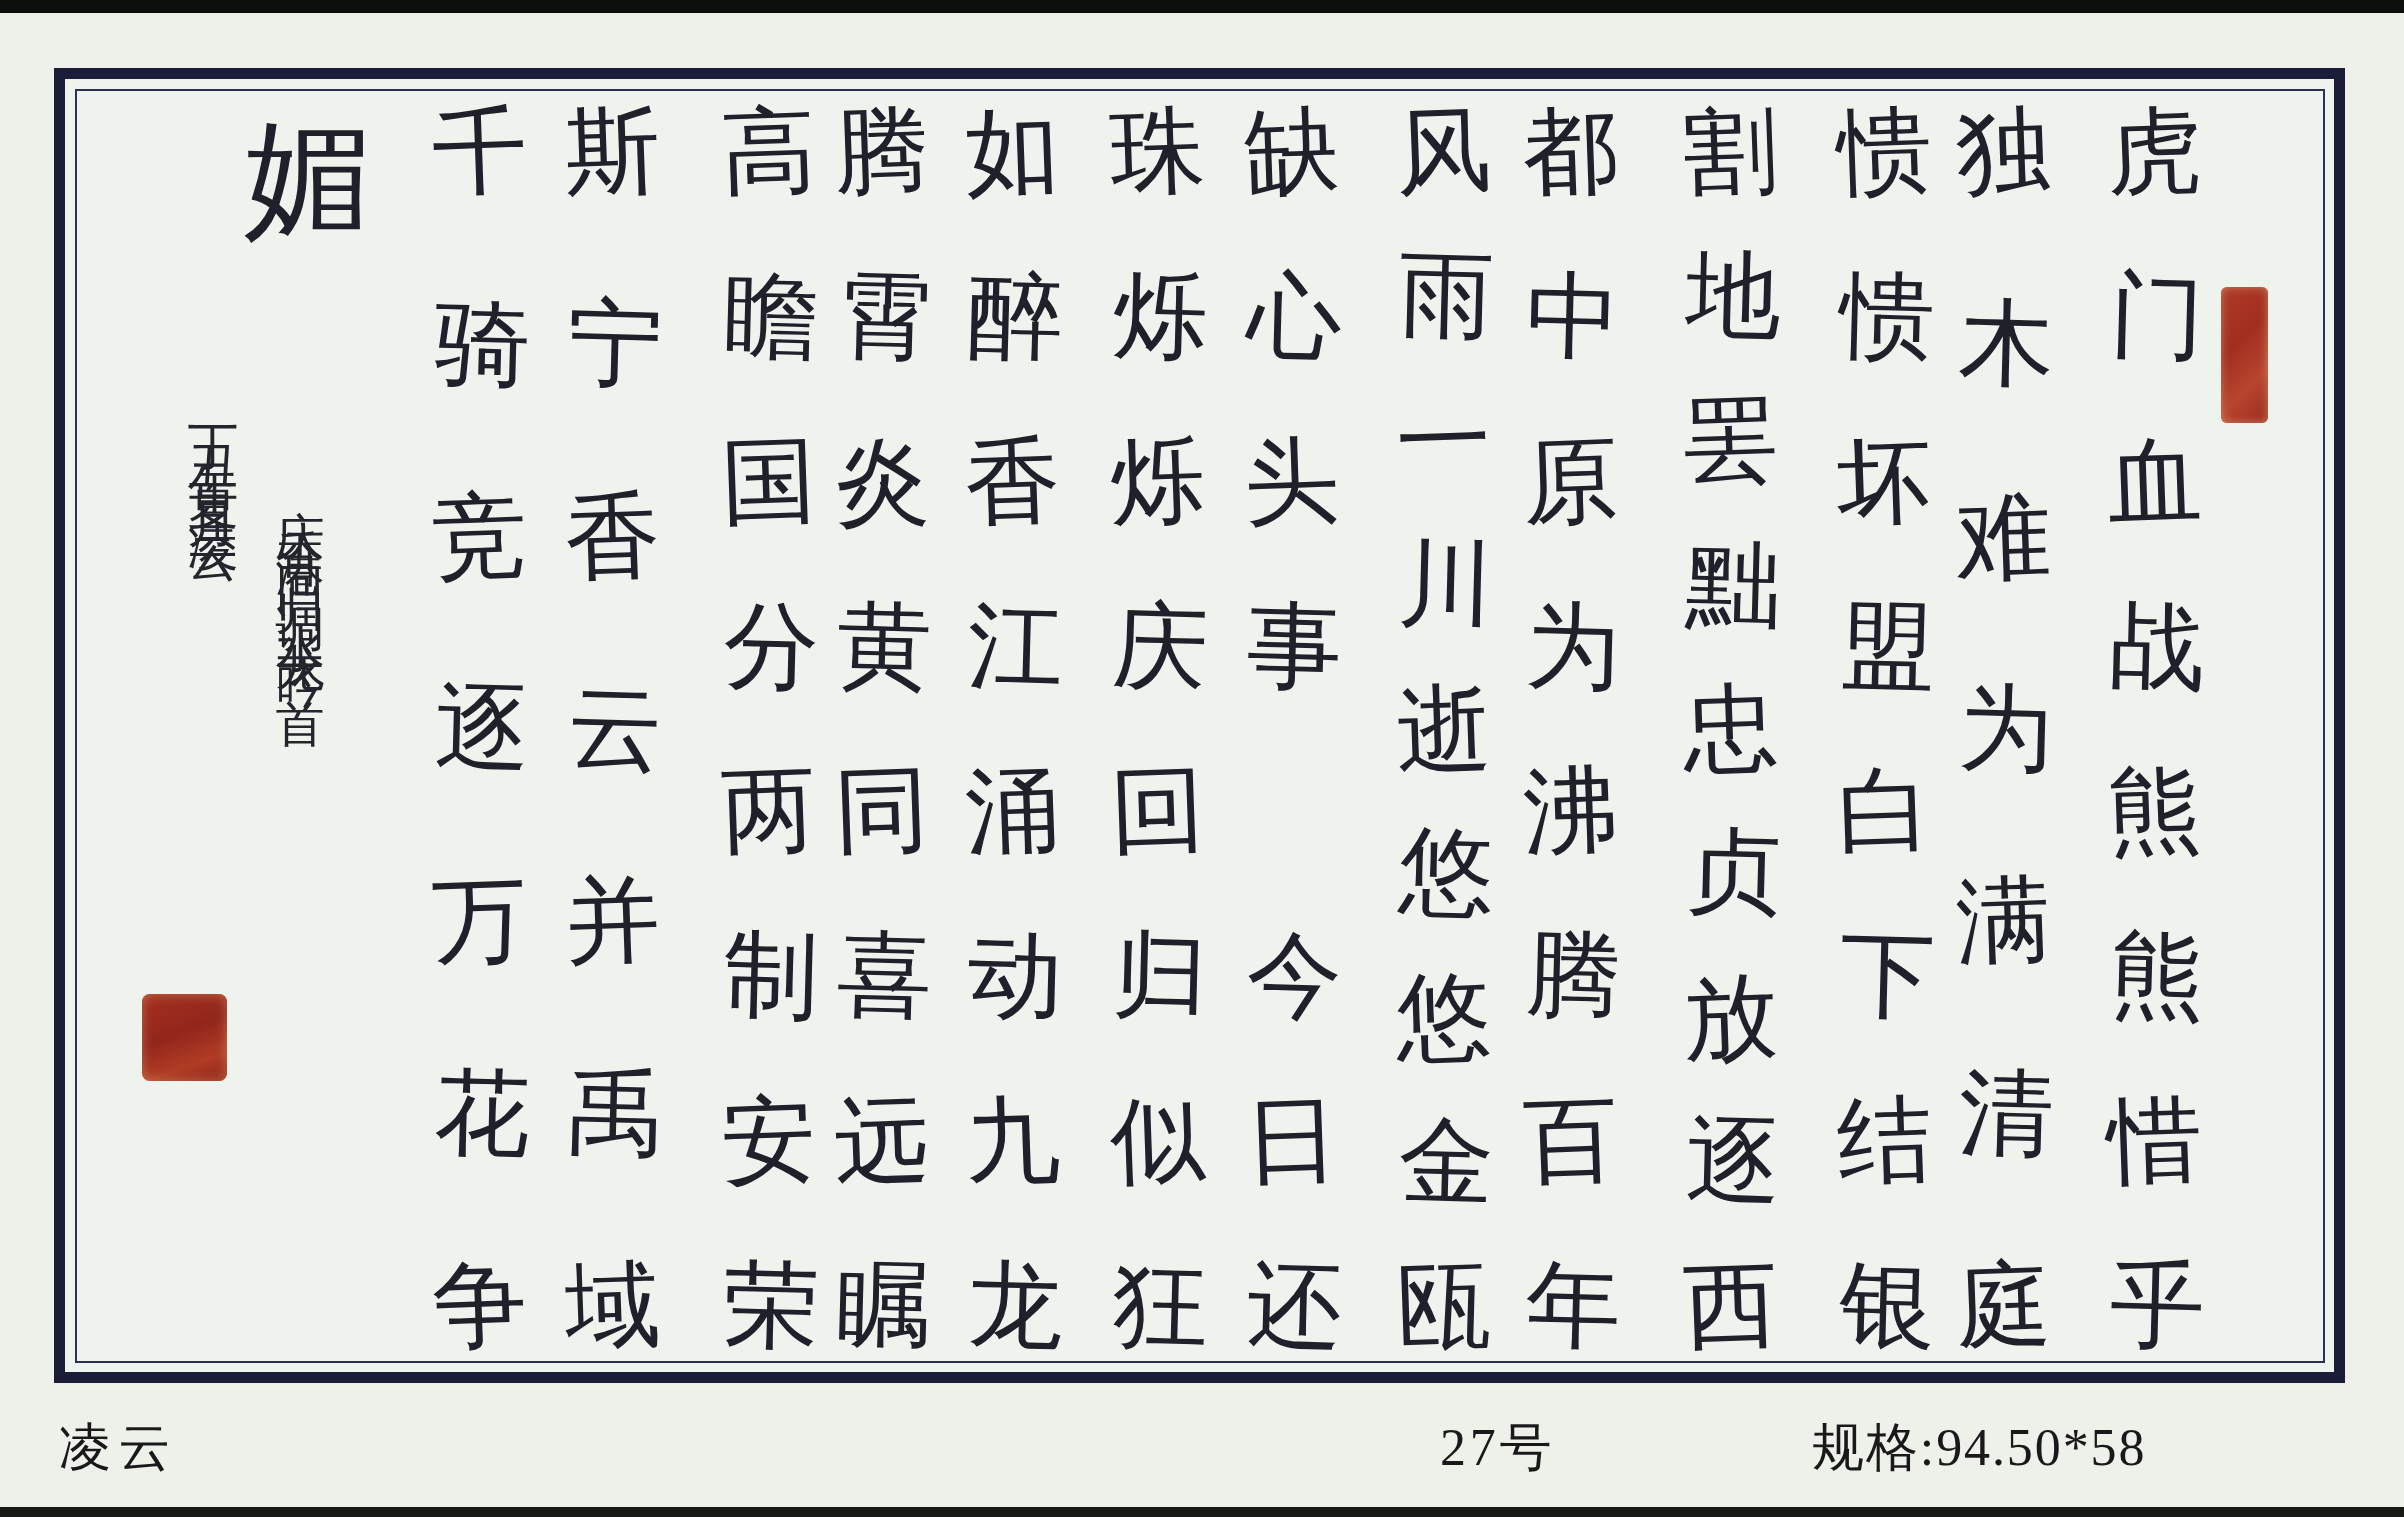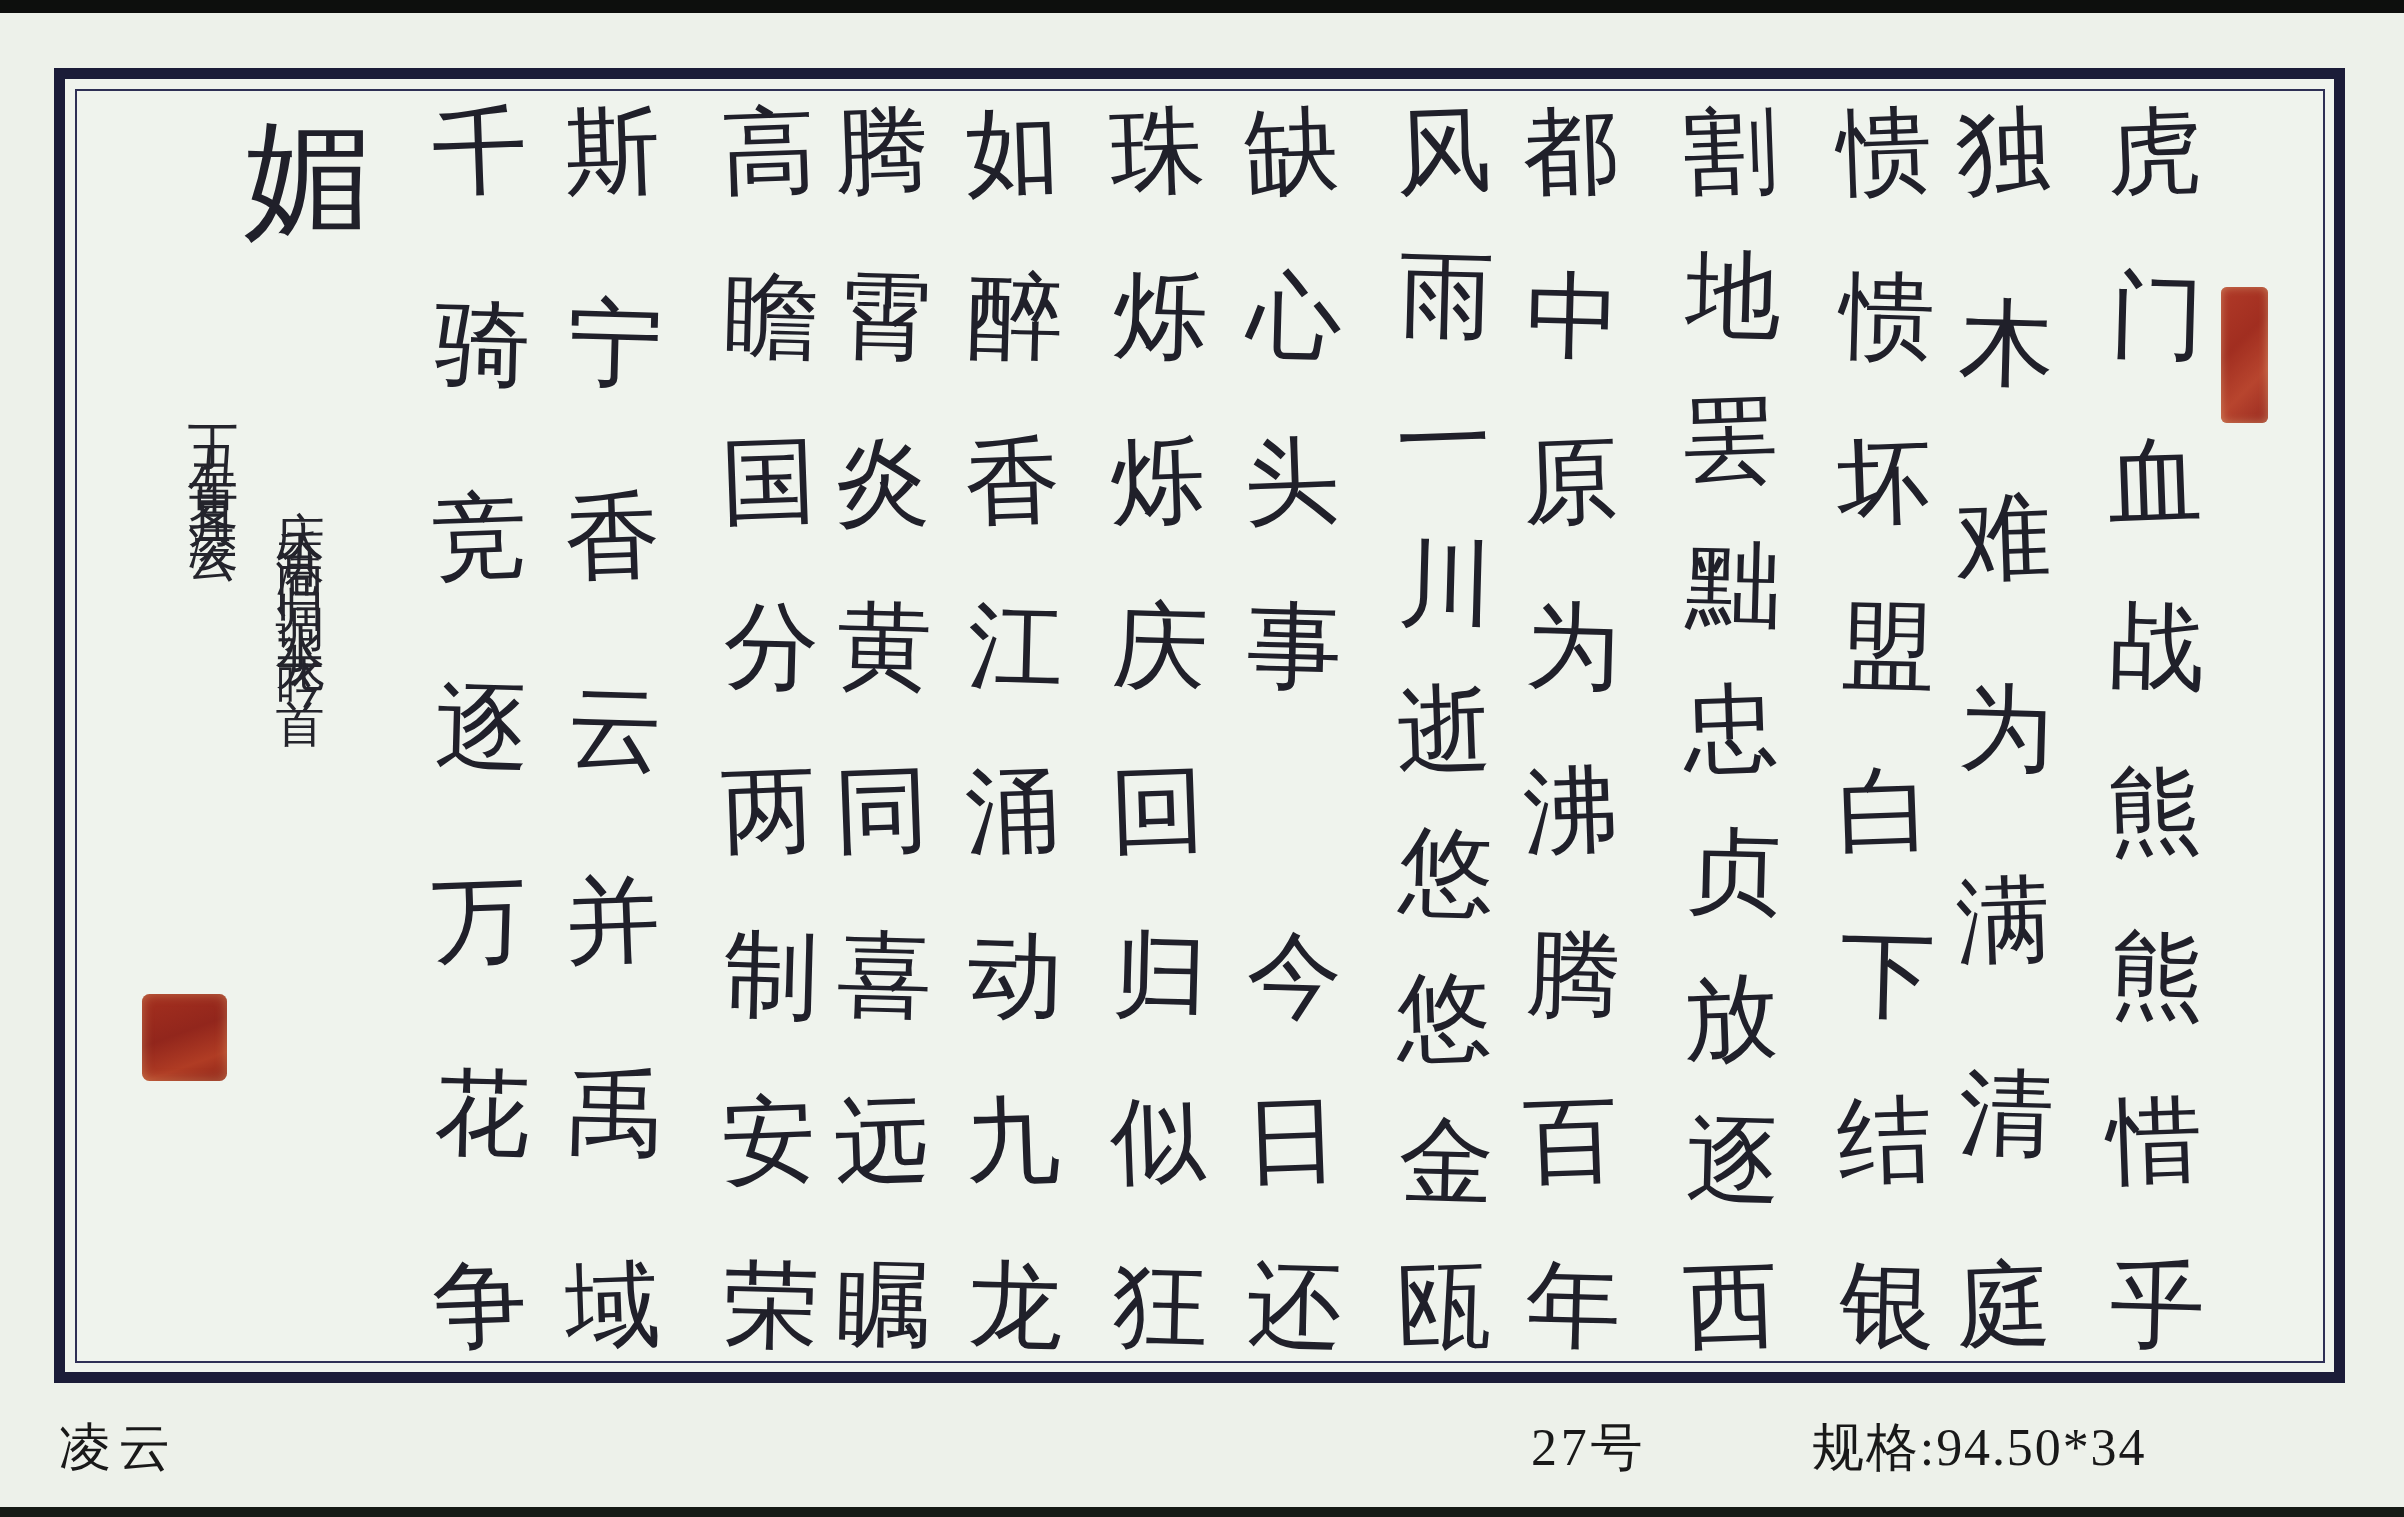--- a/index.html
+++ b/index.html
@@ -31,21 +31,21 @@
        background:linear-gradient(135deg,#b13a28 0%,#a12e20 40%,#b8452e 70%,#992a20 100%);
        box-shadow:inset 0 0 9.5px rgba(240,220,160,.45);}
   .seal-bottom-left{left:142px;top:994px;width:85px;height:87px;border-radius:7.6px;
        background:linear-gradient(160deg,#a5301f 0%,#92261c 45%,#b03c24 75%,#8e2419 100%);
        box-shadow:inset 0 0 11.4px rgba(235,205,140,.4);}
   
   .caption{position:absolute;top:1410px;height:76px;color:#191919;
        font-family:"Liberation Serif",serif;font-size:52px;line-height:76px;white-space:nowrap;}
   .cap-artist{left:59px;letter-spacing:7.6px;}
   .cap-title{left:280px;letter-spacing:11.4px;}
-  .cap-number{left:1531px;letter-spacing:3.8px;}
+  .cap-number{left:1440px;letter-spacing:3.8px;}
   .cap-spec{left:1812px;letter-spacing:1.9px;}
 </style>
 </head>
 <body>
 
 <div class="page">
 
   <div class="edge-strip top"></div>
   <div class="edge-strip bottom"></div>
 
@@ -189,16 +189,16 @@
 
   <div class="vtext dedication">庆香港回归调水龙吟一首</div>
 
   <div class="vtext signature">丁丑年夏月凌云</div>
 
   <div class="seal seal-top-right"></div>
   <div class="seal seal-bottom-left"></div>
 
   <div class="caption cap-artist">凌云</div>
   <div class="caption cap-number">27号</div>
-  <div class="caption cap-spec">规格:94.50*34</div>
+  <div class="caption cap-spec">规格:94.50*58</div>
 
 </div>
 
 
 </body></html>

